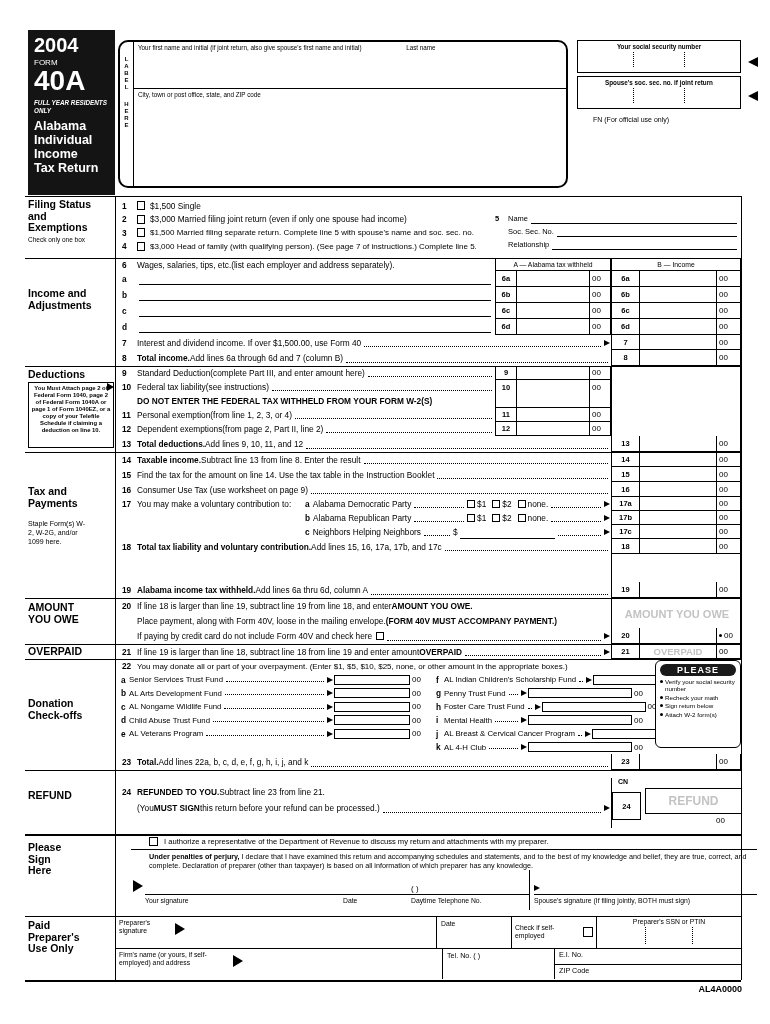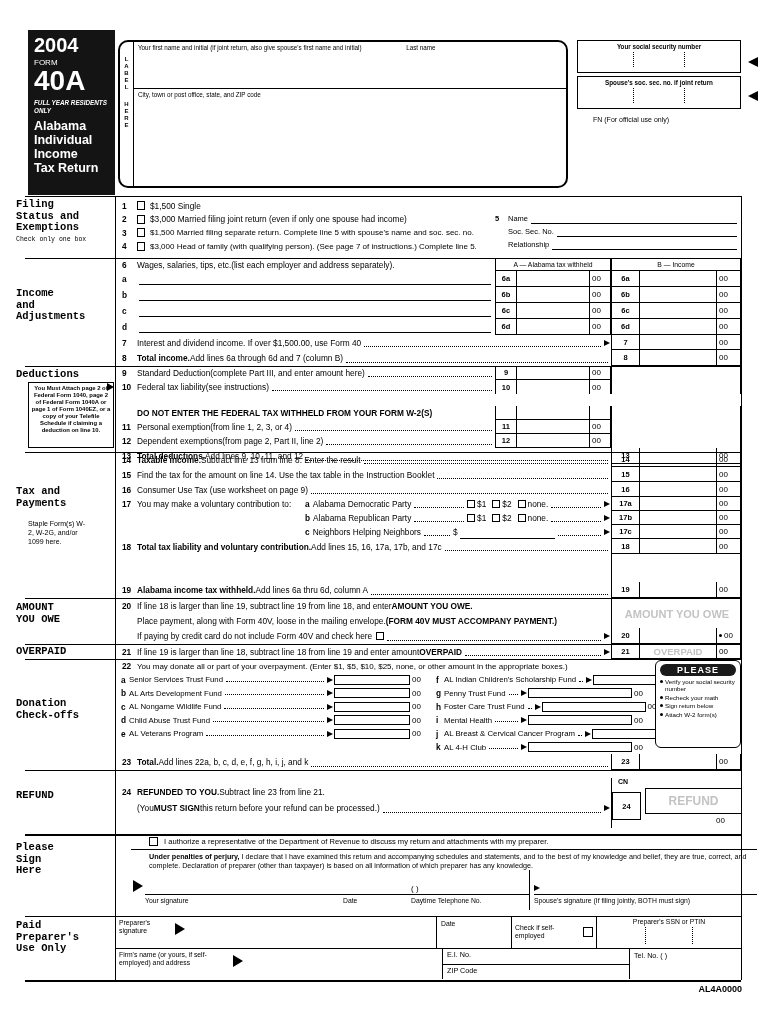--- a/index.html
+++ b/index.html
@@ -10,21 +10,21 @@
   }
   .abs { position:absolute; }
   .b { font-weight:bold; }
   .i { }
   .hr { position:absolute; left:25px; width:716px; border-top:1px solid #000; }
   .hr.thick { border-top:2px solid #000; }
   .vl { position:absolute; border-left:1px solid #000; }
   .wm { color:#c3c3c3; font-weight:bold; }
 
   
-  .slabel { position:absolute; left:16px; width:85px; font-weight:bold; font-size:10.5px; line-height:1.1;font-family:Liberation Mono, monospace; }
+  .slabel { position:absolute; left:28px; width:85px; font-weight:bold; font-size:10.5px; line-height:1.1; }
   .snote { font-weight:normal; font-size:6.5px; margin-top:2px; }
 
   
   .sec { position:absolute; left:115px; width:626px; }
   .row { display:flex; align-items:center; position:relative; }
   .row span { white-space:nowrap; }
   .lnum { width:22px; padding-left:7px; font-weight:bold; flex-shrink:0; }
   .dots { flex:1; border-bottom:1px dotted #000; margin:0 3px 3px 3px; align-self:flex-end; min-width:4px; }
   .arr { width:0; height:0; border-top:3.5px solid transparent; border-bottom:3.5px solid transparent; border-left:6px solid #000; flex-shrink:0; margin-right:1px; }
   .grp { display:flex; align-self:stretch; flex-shrink:0; }
@@ -338,21 +338,21 @@
     <span>Federal tax liability </span>
     <span class="i">(see instructions)</span>
     <span class="dots"></span>
     <div class="grp mid" style="--nb:1;">
       <span class="cell num" style="border-bottom:none;">10</span>
       <span class="cell amt" style="border-bottom:none;"></span>
       <span class="cell cents" style="border-bottom:none;">00</span>
     </div>
     <div class="gr"></div>
   </div>
-  <div class="row" style="height:14px;margin-top:12px;">
+  <div class="row" style="height:14px;">
     <span class="lnum"></span>
     <span class="b">DO NOT ENTER THE FEDERAL TAX WITHHELD FROM YOUR FORM W-2(S)</span>
     <span style="flex:1;"></span>
     <div class="grp mid">
       <span class="cell num"></span>
       <span class="cell amt"></span>
       <span class="cell cents"></span>
     </div>
     <div class="gr"></div>
   </div>
@@ -780,27 +780,27 @@
           <div class="pseg"></div>
           <div class="pseg"></div>
       </div>
     </div>
   </div>
   <div class="prow" style="height:30px;">
     <div class="pc" style="flex:1;padding:2px 4px;display:flex;align-items:flex-start;">
       <span class="plab" style="width:110px;white-space:normal;">Firm's name (or yours, if self-employed) and address</span>
       <span class="bigarr" style="margin:4px 0 0 4px;"></span>
     </div>
+    <div class="pc bl" style="width:112px;padding:2px 4px;font-size:7.2px;">
+      <span>Tel. No. (          )</span>
+    </div>
     <div class="pc bl" style="width:187px;display:flex;flex-direction:column;">
       <div style="flex:1;border-bottom:1px solid #000;padding:1px 4px;font-size:7.2px;">
         <span>E.I. No.</span>
       </div>
       <div style="flex:1;padding:1px 4px;font-size:7.2px;">
         <span>ZIP Code</span>
       </div>
     </div>
-    <div class="pc bl" style="width:112px;padding:2px 4px;font-size:7.2px;">
-      <span>Tel. No. (          )</span>
-    </div>
   </div>
 </div>
 
 <div class="abs b" style="top:984px;right:28px;font-size:9px;">AL4A0000</div>
 
 </body></html>

